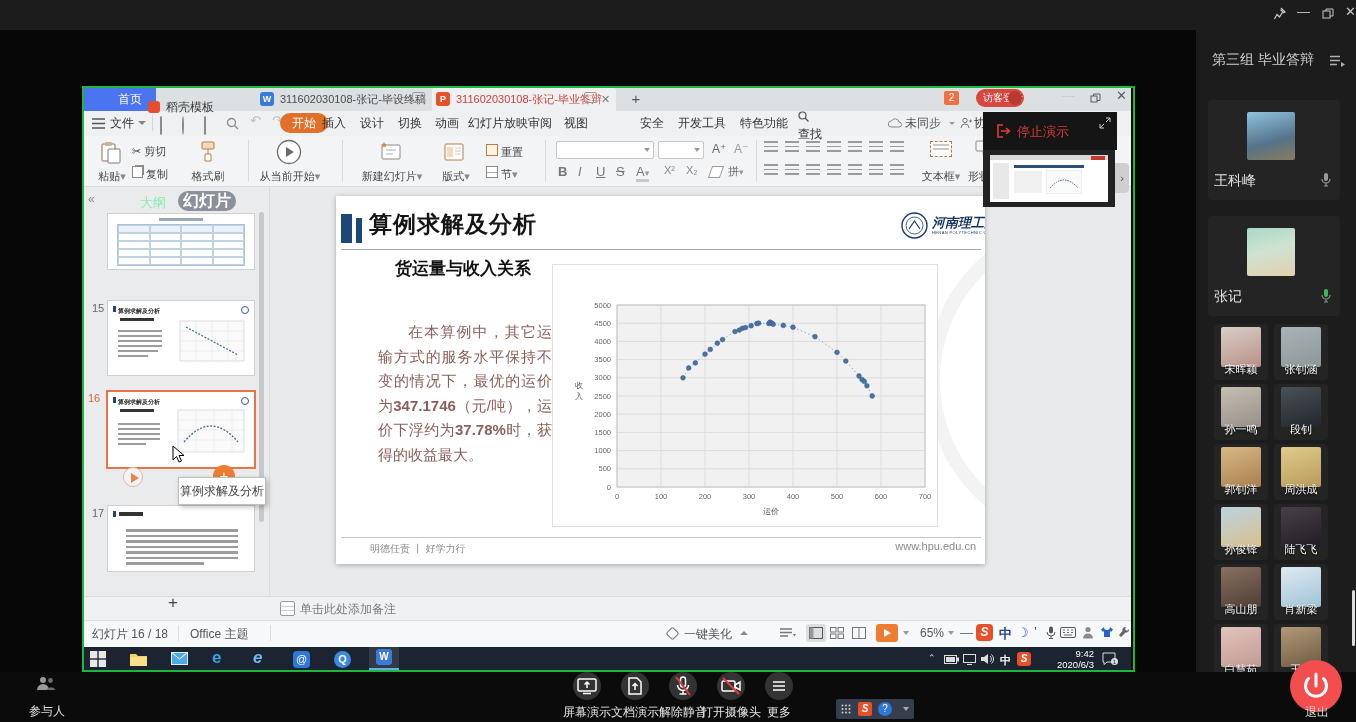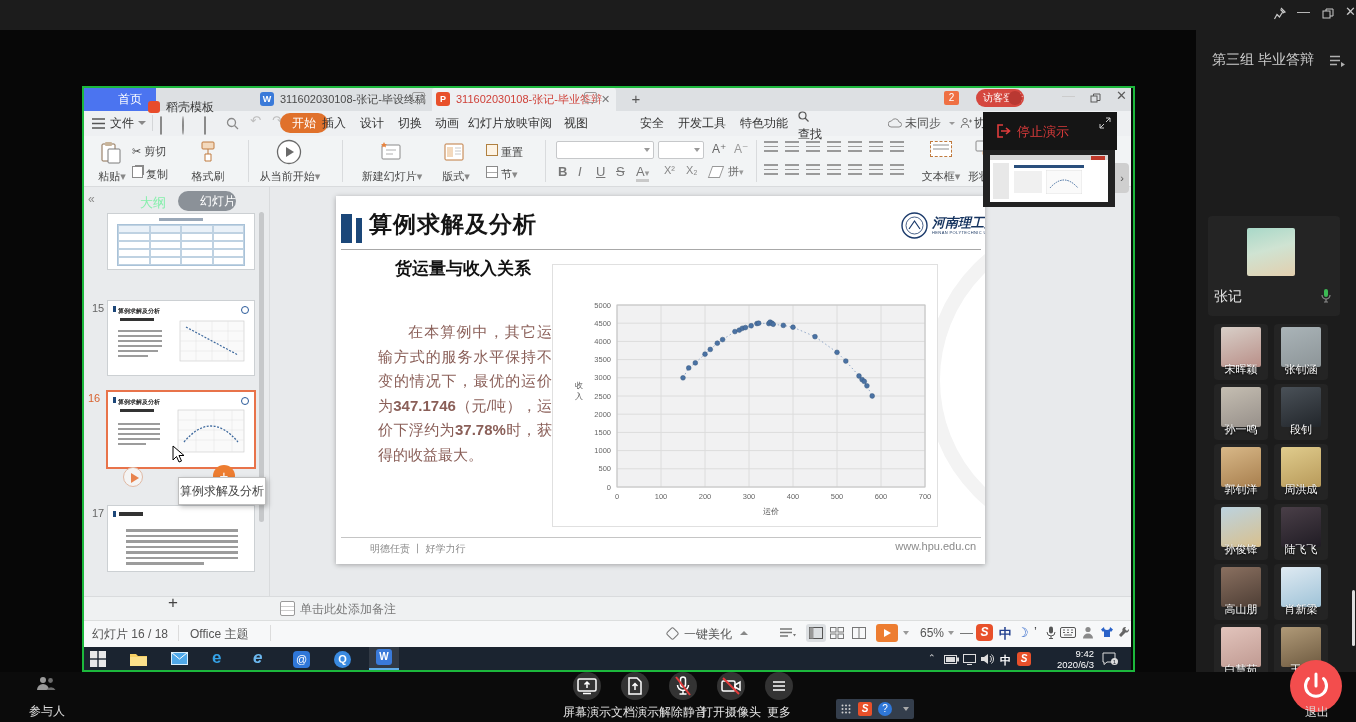--- a/index.html
+++ b/index.html
@@ -48,20 +48,31 @@
   <div class="abs winctl" style="left:1345px;top:4px;">✕</div>
 
   <div class="abs" style="left:1212px;top:51px;font-size:14px;color:#cfcfcf;">第三组 毕业答辩</div>
   <div class="abs" style="left:1330px;top:55px;">
     <svg width="16" height="12" viewBox="0 0 16 12">
         <path d="M0 1.5 H10 M0 5.5 H10 M0 9.5 H7" stroke="#b0b0b0" stroke-width="1.4"></path>
         <path d="M11 7 L15 9.5 L11 12 Z" fill="#b0b0b0"></path>
       </svg>
   </div>
 
+  <div class="abs" style="left:1208px;top:100px;width:132px;height:100px;background:#242424;border-radius:4px;">
+    <div class="abs" style="left:39px;top:12px;width:48px;height:48px;border-radius:2px;background:linear-gradient(165deg,#8fc3e0 0%,#55738a 60%,#8a7a5e 100%);"></div>
+    <div class="abs" style="left:6px;top:72px;font-size:14px;color:#e4e4e4;">王科峰</div>
+    <div class="abs" style="left:112px;top:72px;">
+      <svg width="12" height="16" viewBox="0 0 12 16">
+          <rect x="4" y="1" width="4" height="8" rx="2" fill="#9a9a9a"></rect>
+          <path d="M2 7 a4 4 0 0 0 8 0" stroke="#9a9a9a" fill="none" stroke-width="1.2"></path>
+          <path d="M6 11 V14 M4 14 H8" stroke="#9a9a9a" stroke-width="1.2"></path>
+        </svg>
+    </div>
+  </div>
   <div class="abs" style="left:1208px;top:216px;width:132px;height:100px;background:#242424;border-radius:4px;">
     <div class="abs" style="left:39px;top:12px;width:48px;height:48px;border-radius:2px;background:linear-gradient(165deg,#a8d8c8 0%,#cfe3d2 45%,#e3cfae 100%);"></div>
     <div class="abs" style="left:6px;top:72px;font-size:14px;color:#e4e4e4;">张记</div>
     <div class="abs" style="left:112px;top:72px;">
       <svg width="12" height="16" viewBox="0 0 12 16">
           <rect x="4" y="1" width="4" height="8" rx="2" fill="#3db954"></rect>
           <path d="M2 7 a4 4 0 0 0 8 0" stroke="#8a8a8a" fill="none" stroke-width="1.2"></path>
           <path d="M6 11 V14 M4 14 H8" stroke="#8a8a8a" stroke-width="1.2"></path>
         </svg>
     </div>
@@ -318,21 +329,21 @@
   <div class="abs" style="left:975px;top:140px;">
     <svg width="22" height="20" viewBox="0 0 22 20">
         <rect x="1" y="1" width="13" height="10" rx="1" stroke="#8a8a8a" fill="none"></rect>
         <circle cx="14" cy="13" r="6" stroke="#e8954e" fill="#fff"></circle>
       </svg>
   </div>
   <div class="abs tbl" style="left:968px;top:169px;"><span>形状</span><span style="color:#888;">▾</span></div>
 
   <div class="abs" style="left:88px;top:192px;color:#8a8a8a;font-size:12px;">«</div>
   <div class="abs" style="left:140px;top:194px;font-size:13px;color:#86efac;">大纲</div>
-  <div class="abs" style="left:178px;top:191px;width:58px;height:20px;background:#8b9198;border-radius:10px;color:#fff;font-size:12px;text-align:right;line-height:20px;">幻灯片</div>
+  <div class="abs" style="left:178px;top:191px;width:58px;height:20px;background:#8b9198;border-radius:10px;color:#fff;font-size:16px;text-align:center;line-height:20px;font-weight:bold;">幻灯片</div>
 
   <div class="thumb" style="left:107px;top:213px;width:148px;height:57px;">
     <div style="margin:4px auto 3px;width:44px;height:3px;background:#9aa8b8;"></div>
     <div style="margin:0 auto;width:126px;height:40px;display:grid;grid-template-columns:repeat(4,1fr);grid-template-rows:repeat(5,1fr);border:1px solid #a9c2d8;">
       <div style="border:0.5px solid #bfd2e2;background:#eaf1f8;"></div>
         <div style="border:0.5px solid #bfd2e2;background:#eaf1f8;"></div>
         <div style="border:0.5px solid #bfd2e2;background:#eaf1f8;"></div>
         <div style="border:0.5px solid #bfd2e2;background:#eaf1f8;"></div>
       <div style="border:0.5px solid #bfd2e2;"></div>
         <div style="border:0.5px solid #bfd2e2;"></div>

